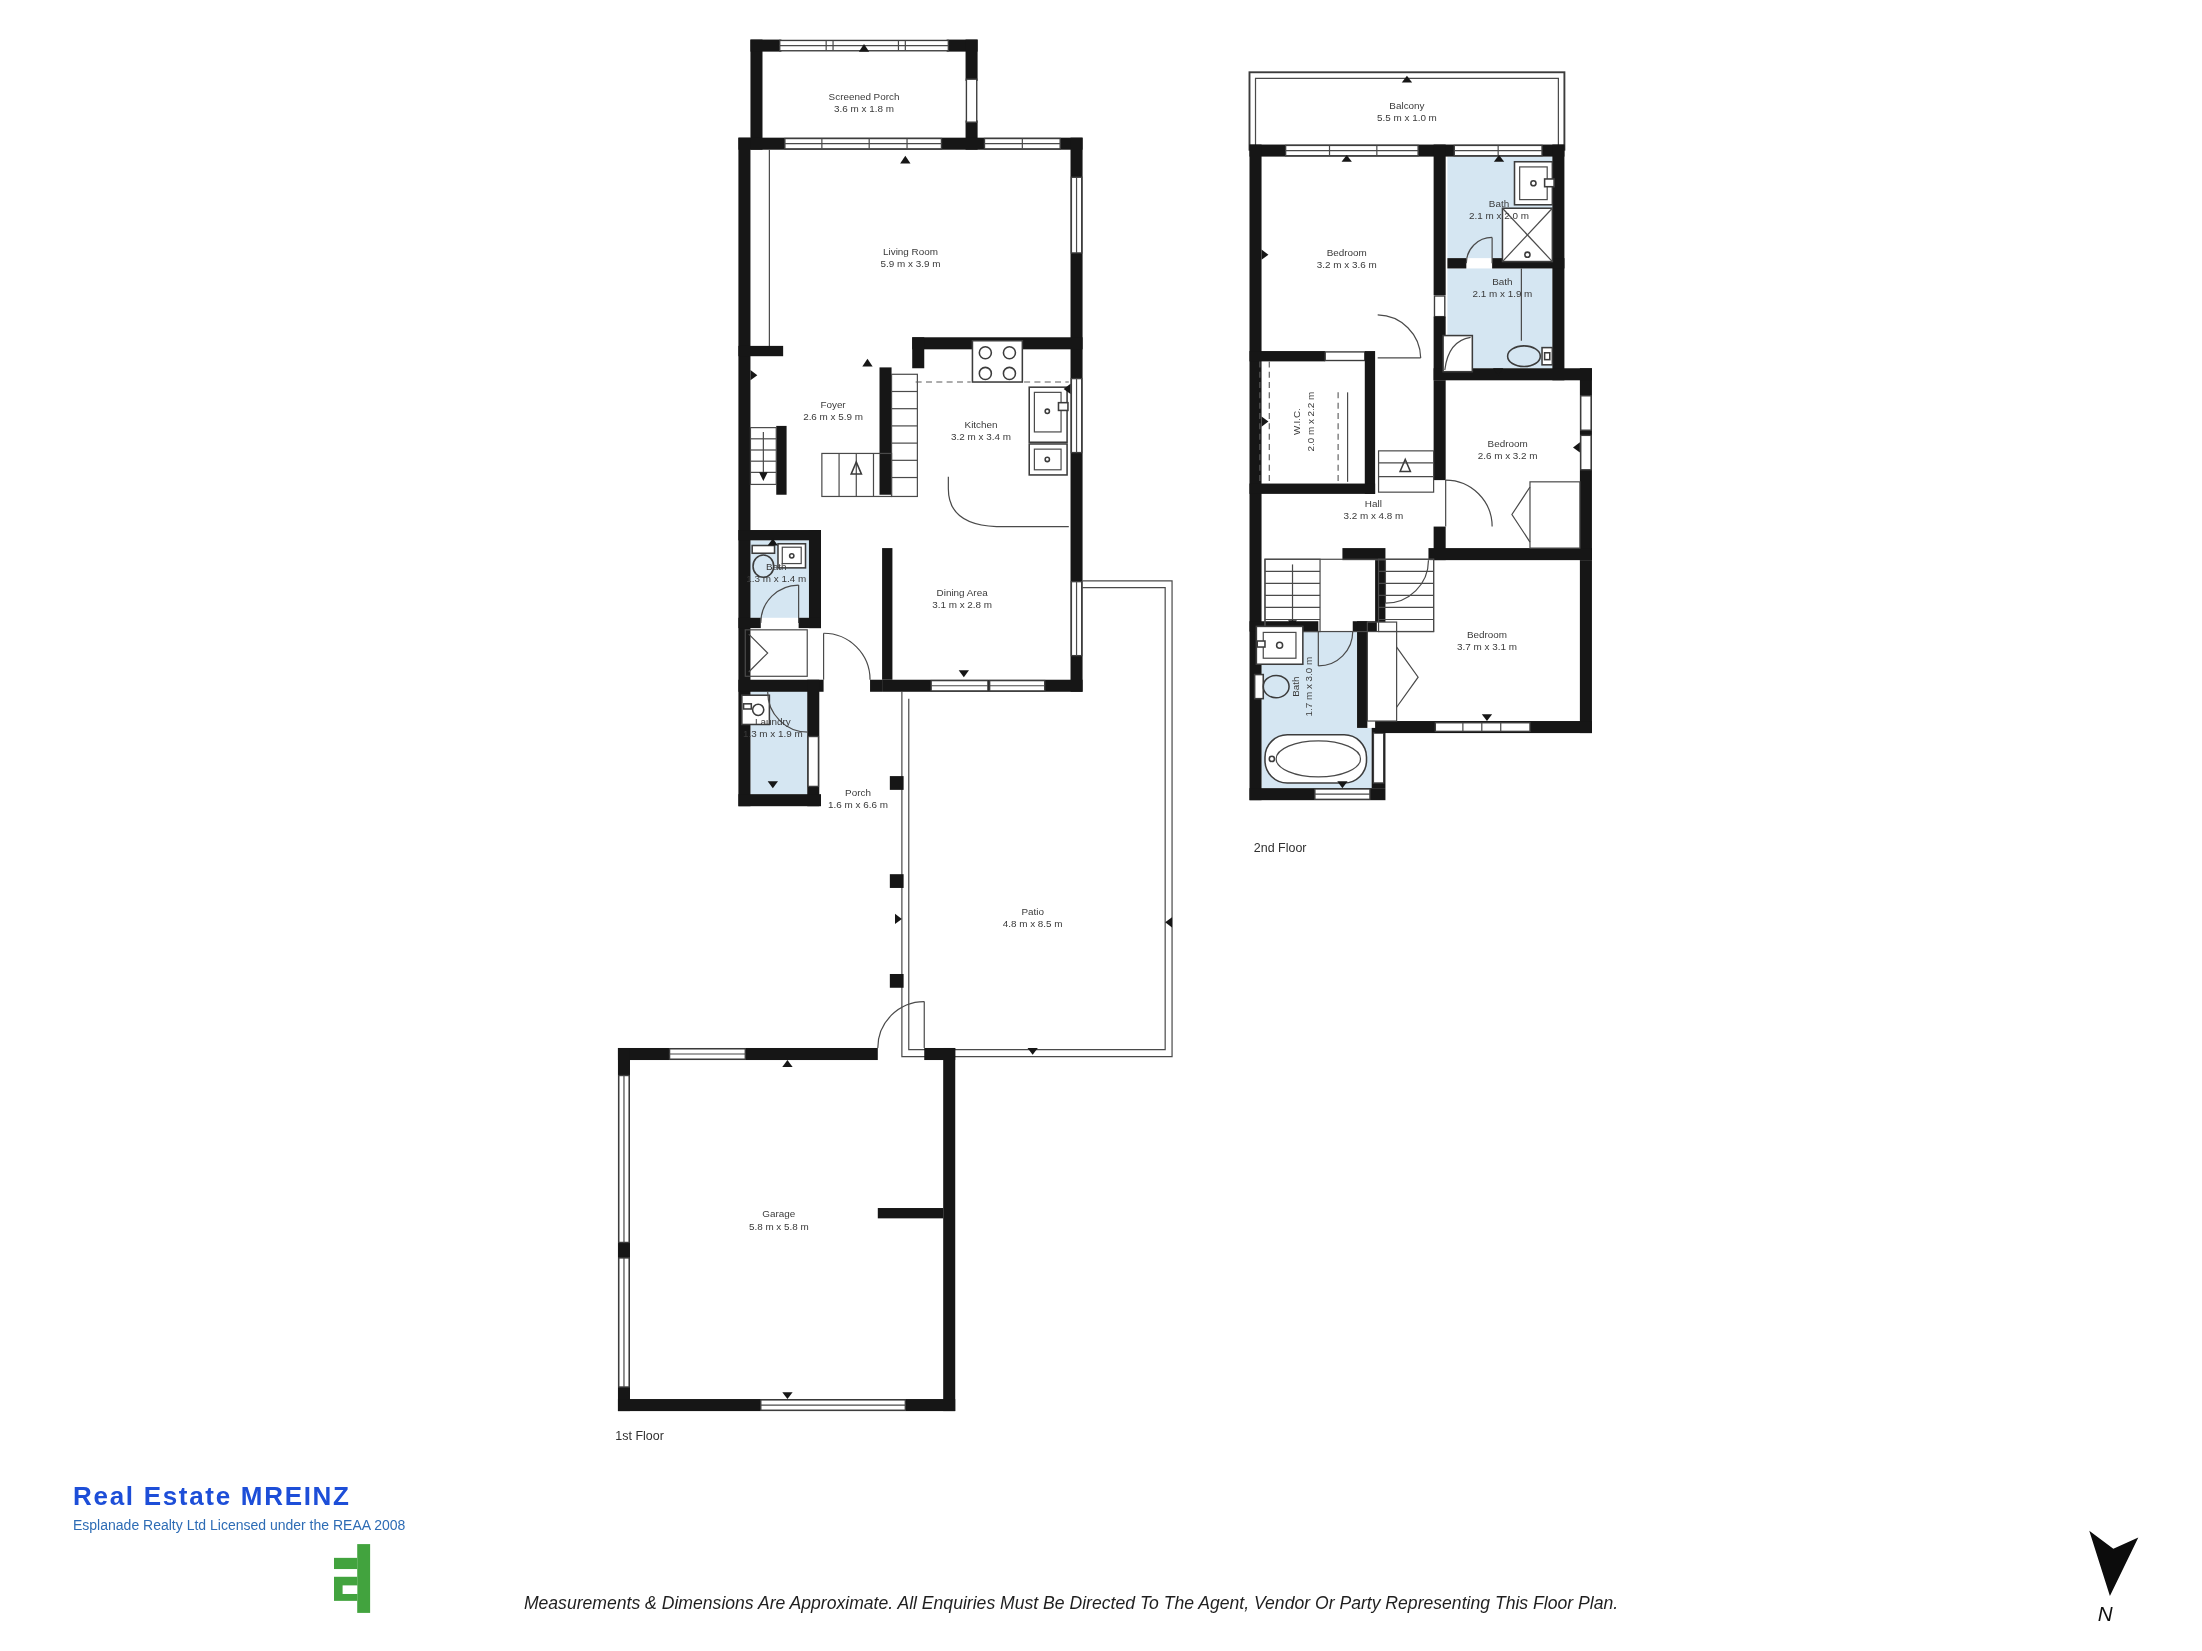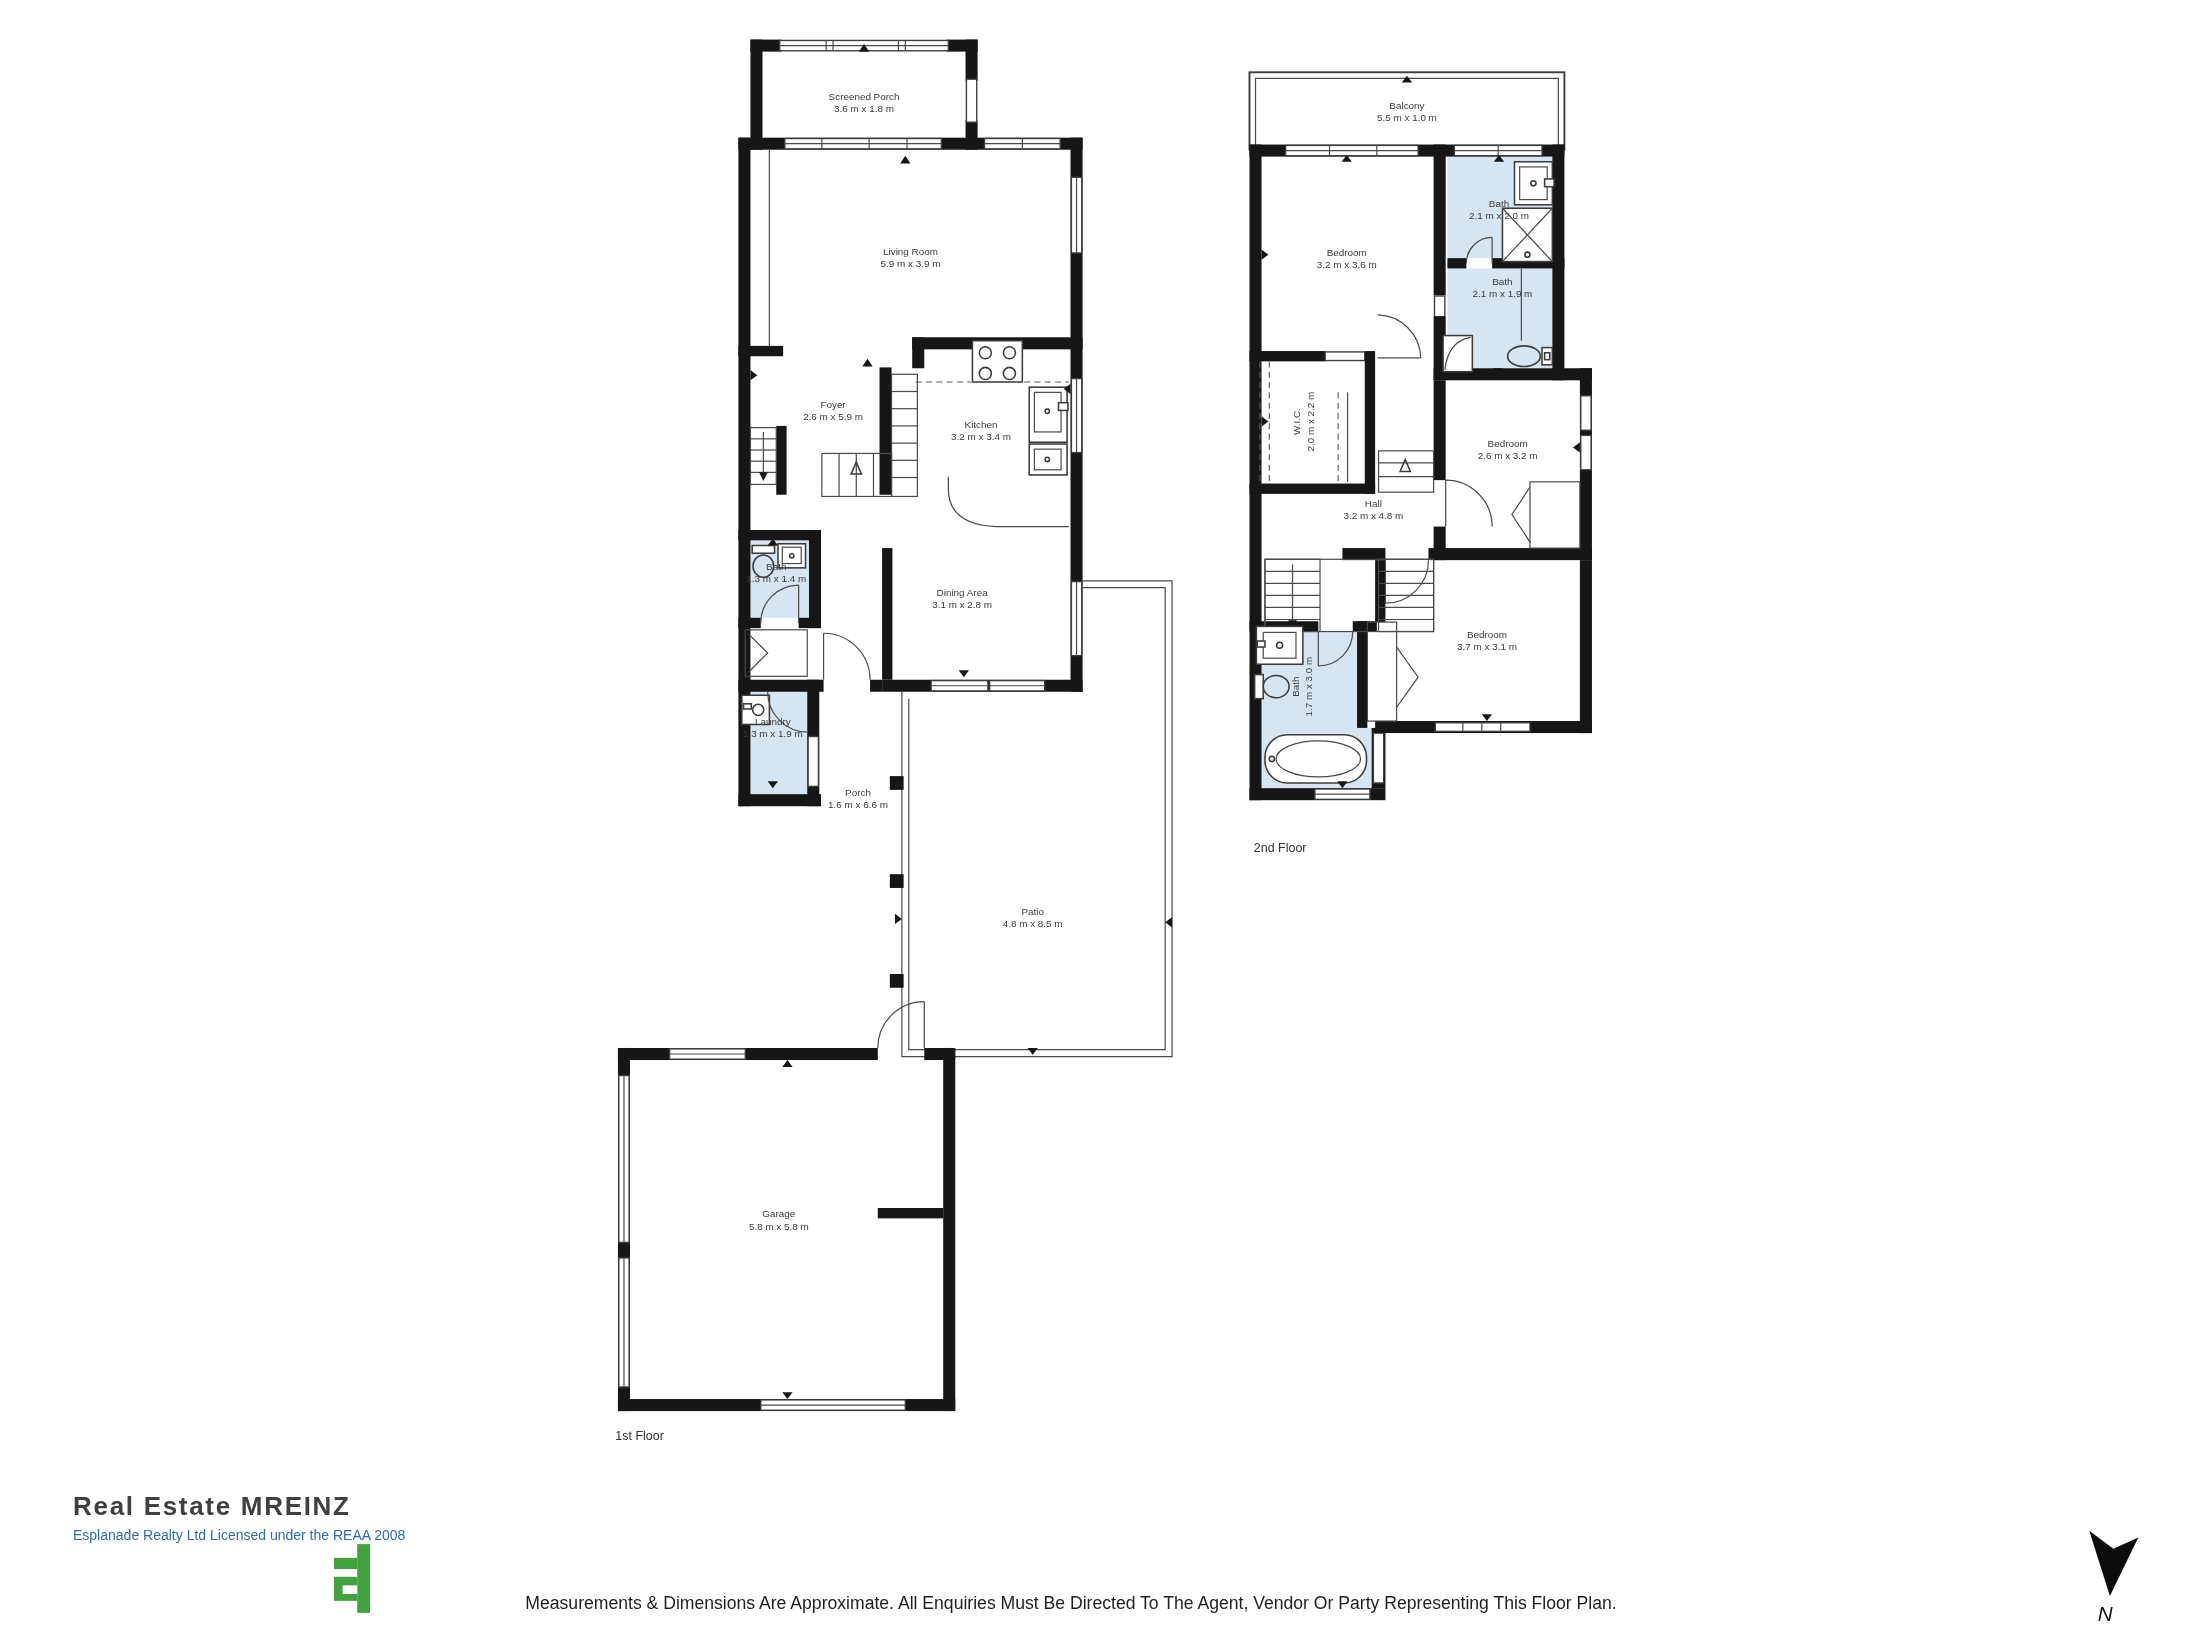--- a/index.html
+++ b/index.html
@@ -14,26 +14,26 @@
   .blue{fill:#d5e6f2;}
   .fix{fill:#ffffff;stroke:#3c3c3c;stroke-width:1.8;}
   .fixno{fill:none;stroke:#3c3c3c;stroke-width:1.8;}
   .tri{fill:#161616;}
   .lbl{font-size:11.5px;fill:#3a3a3a;text-anchor:middle;}
   .flbl{font-size:14.5px;fill:#303030;}
   
   .logo{position:absolute;left:47px;top:1468px;width:413px;color:#2d6cb5;}
   .logo-main{font-size:100px;font-weight:bold;letter-spacing:-2.6px;line-height:0.82;color:#2d6cb5;}
   .logo-main .grn{color:#42a33e;}
-  .logo-sub{margin-top:23px;padding-left:26px;font-size:26px;font-weight:bold;letter-spacing:1.7px;color:#404040;}
+  .logo-sub{margin-top:13px;padding-left:26px;font-size:26px;font-weight:bold;letter-spacing:1.7px;color:#1d4ed8;}
   .logo-lic{margin-top:5.2px;padding-left:26px;font-size:14px;color:#2d6cb5;}
   .logo-key{position:absolute;left:287px;top:76px;}
   
   .disclaimer{position:absolute;left:0;top:1593px;width:2142px;text-align:center;
-              font-size:17.6px;color:#1f1f1f;}
+              font-size:17.6px;color:#1f1f1f;font-style:italic;}
 </style>
 </head>
 <body>
 
 <div class="page">
 
 <svg width="2203" height="1652" viewBox="0 0 2560 1920" style="position:absolute;left:0;top:0;">
 
   <g>
 

